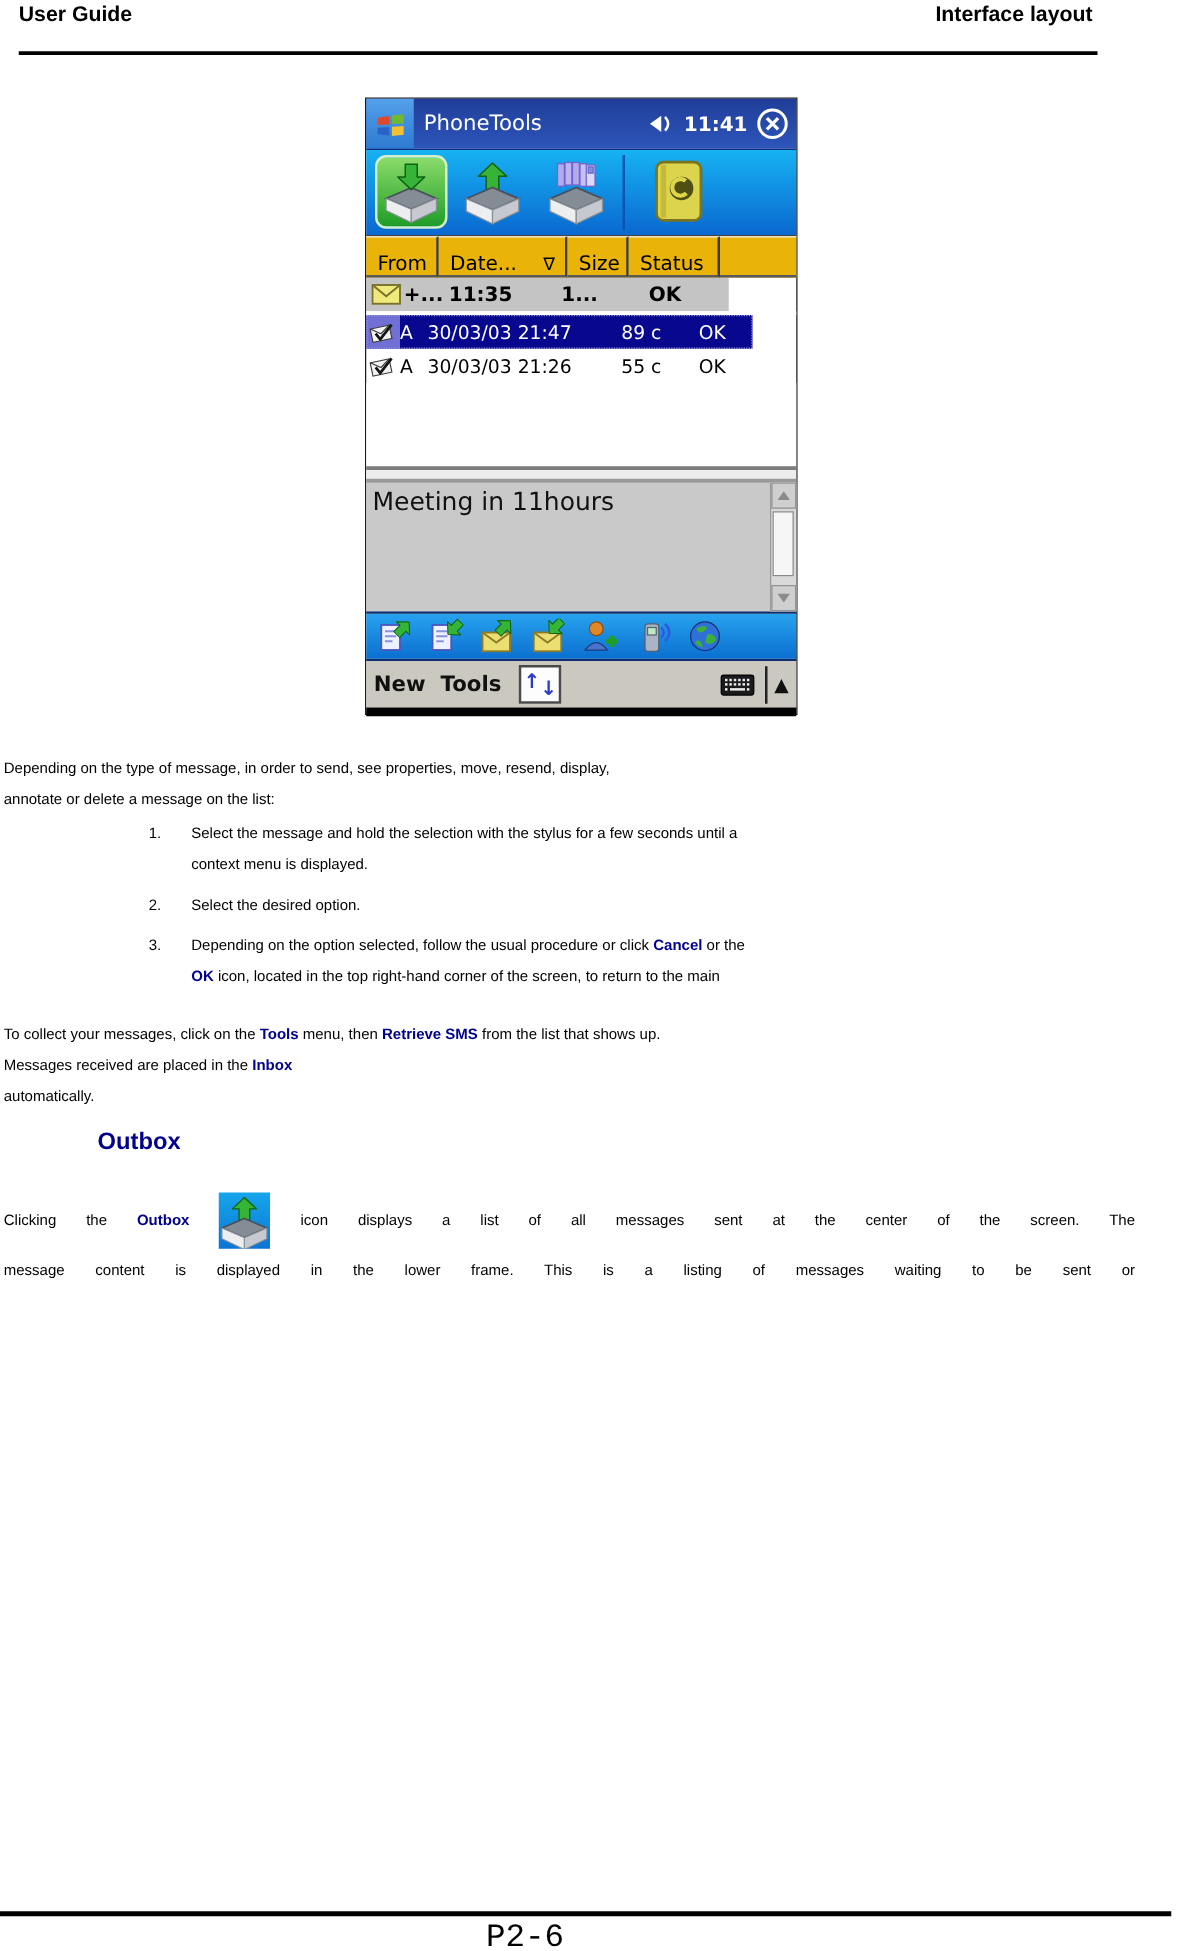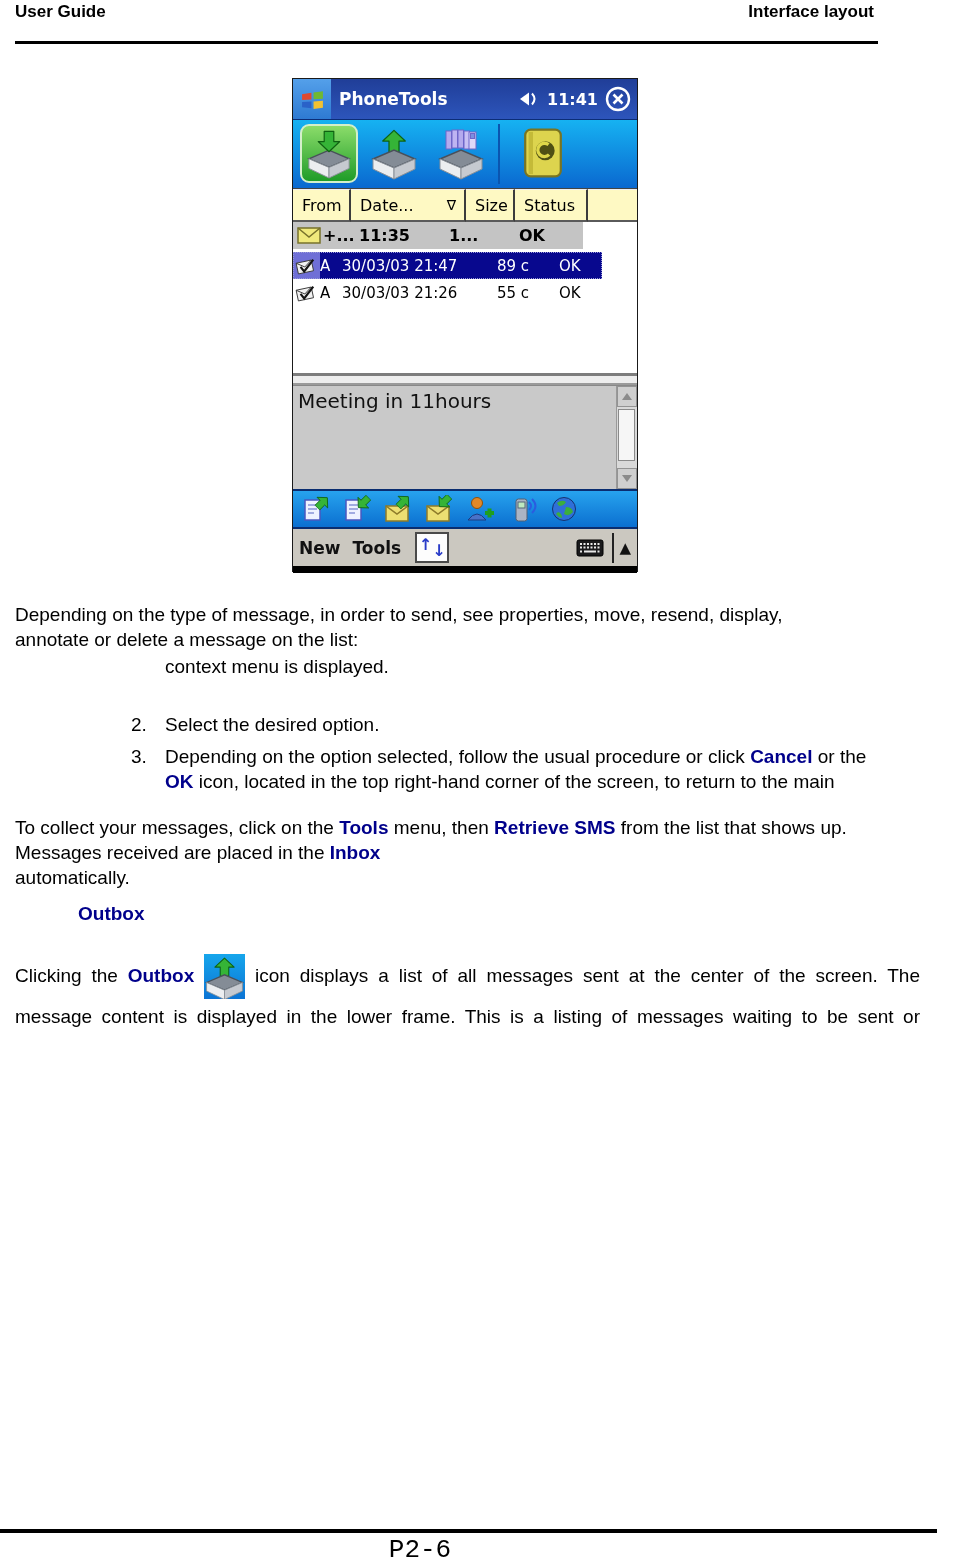--- a/index.html
+++ b/index.html
@@ -10,41 +10,41 @@
   .hdr-left{left:15px;}
   .hdr-right{right:80px;}
   .hdr-rule{position:absolute;left:15px;top:41px;width:863px;height:3px;background:#000;}
   
   .pda{position:absolute;left:292px;top:78px;width:346px;height:494px;
        border:1px solid #1a1a1a;box-sizing:border-box;background:#fff;
        font-family:"DejaVu Sans",sans-serif;}
   .titlebar{height:40px;background:linear-gradient(#203e98,#2d55bb);display:flex;align-items:center;}
   .logo-tile{width:38px;height:40px;background:linear-gradient(#54a0ea,#2e7ad2);
              display:flex;align-items:center;justify-content:center;flex:0 0 auto;}
-  .app-title{color:#fff;font-weight:bold;font-size:17px;padding-left:8px;flex:1;}
+  .app-title{color:#fff;font-weight:normal;font-size:17px;padding-left:8px;flex:1;}
   .tb-right{display:flex;align-items:center;gap:7px;padding-right:6px;}
   .tb-time{color:#fff;font-weight:bold;font-size:16px;}
   .toolbar{height:69px;background:linear-gradient(#16b2f2,#0a68d0);position:relative;
            border-top:1px solid #0b2d77;box-sizing:border-box;}
   .btn-inbox{position:absolute;left:7px;top:4px;width:58px;height:59px;border-radius:9px;
              background:linear-gradient(#8bdc6a,#1f9c28);border:2px solid #d4efca;
              box-sizing:border-box;display:flex;align-items:center;justify-content:center;}
   .tbicon{position:absolute;top:8px;}
   .tb-outbox{left:76px;}
   .tb-archive{left:142px;}
   .tb-divider{position:absolute;left:205px;top:4px;bottom:4px;width:2px;background:#0a55b0;}
   .tb-book{left:230px;top:7px;}
   
   .colhdr{height:34px;background:#9d9d9d;display:flex;border-top:1px solid #444;
           box-sizing:border-box;font-size:16px;}
-  .colbtn{background:#fef9c3;border-right:2px solid #3c3c3c;border-top:1px solid #efefef;
+  .colbtn{background:#eab308;border-right:2px solid #3c3c3c;border-top:1px solid #efefef;
           border-bottom:2px solid #5a5a5a;box-sizing:border-box;display:flex;
-          align-items:center;padding-left:9px;color:#000;}
+          align-items:flex-end;padding-left:9px;color:#000;}
   .col-from{width:58px;}
-  .col-date{width:115px;justify-content:space-between;padding-right:8px;}
+  .col-date{width:103px;justify-content:space-between;padding-right:8px;}
   .col-size{width:49px;}
   .col-status{width:73px;}
   .col-rest{flex:1;border-right:none;}
   .sortglyph{font-size:14px;}
   
   .sumrow{height:27px;width:290px;background:#c4c4c4;display:flex;align-items:center;
           font-weight:bold;font-size:16px;}
   .sumrow .s-icon{width:30px;padding-left:4px;box-sizing:border-box;display:flex;align-items:center;}
   .s-from{width:36px;}
   .s-time{width:90px;}
@@ -85,21 +85,21 @@
   .menu-item{font-weight:bold;font-size:17px;color:#111;margin-right:12px;}
   .sortbtn{width:34px;height:31px;background:#fdfdfd;border:2px solid #4a4a4a;box-sizing:border-box;
            display:flex;align-items:center;justify-content:center;margin-left:2px;}
   .sortbtn .up{color:#2a3cc8;font-weight:bold;font-size:16px;position:relative;top:-3px;}
   .sortbtn .dn{color:#2a3cc8;font-weight:bold;font-size:16px;position:relative;top:3px;}
   .menu-spacer{flex:1;}
   .menu-vline{width:2px;height:30px;background:#222;margin:0 5px 0 8px;}
   .menu-up{font-size:15px;color:#111;}
   .pda-base{height:7px;background:#000;}
   
-  .btext{position:absolute;left:15px;width:905px;font-size:19px;line-height:25px;color:#000;}
+  .btext{position:absolute;left:3px;width:905px;font-size:12px;line-height:25px;color:#000;}
   .num{display:inline-block;width:34px;margin-left:116px;}
   .cont{margin-left:150px;}
   .navy{color:#00008B;font-weight:bold;}
   .outbox-h{position:absolute;left:78px;top:903px;font-size:19px;font-weight:bold;color:#00008B;}
   .p3-l1{height:56px;line-height:56px;}
   .jline{text-align:justify;text-align-last:justify;}
   .inline-icon{display:inline-block;width:41px;height:45px;vertical-align:middle;
                background:linear-gradient(#16a6ec,#0c74d4);}
   
   .foot-rule{position:absolute;left:0;top:1529px;width:937px;height:4px;background:#000;}
@@ -344,20 +344,21 @@
 
     <div class="pda-base"></div>
   </div>
 
   <div class="btext" style="top:602px">
     <div>Depending on the type of message, in order to send, see properties, move, resend, display,</div>
     <div>annotate or delete a message on the list:</div>
   </div>
 
   <div class="btext" style="top:654px">
+    <div><span class="num">1.</span><span>Select the message and hold the selection with the stylus for a few seconds until a</span></div>
     <div class="cont">context menu is displayed.</div>
   </div>
 
   <div class="btext" style="top:712px">
     <div><span class="num">2.</span><span>Select the desired option.</span></div>
   </div>
 
   <div class="btext" style="top:744px">
     <div><span class="num">3.</span><span>Depending on the option selected, follow the usual procedure or click </span><span class="navy">Cancel</span><span> or the</span></div>
     <div class="cont"><span class="navy">OK</span><span> icon, located in the top right-hand corner of the screen, to return to the main</span></div>

